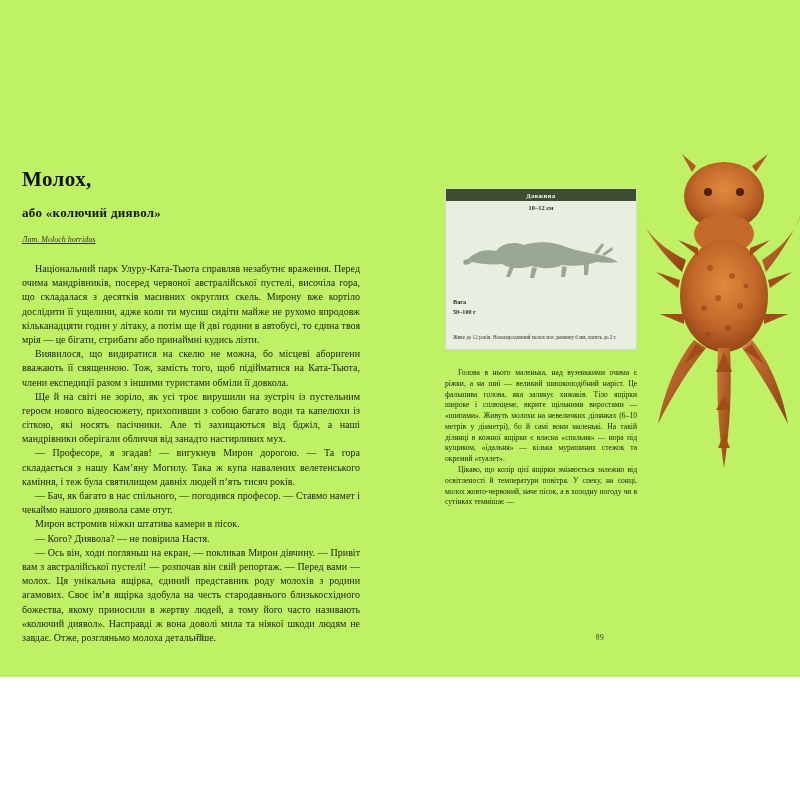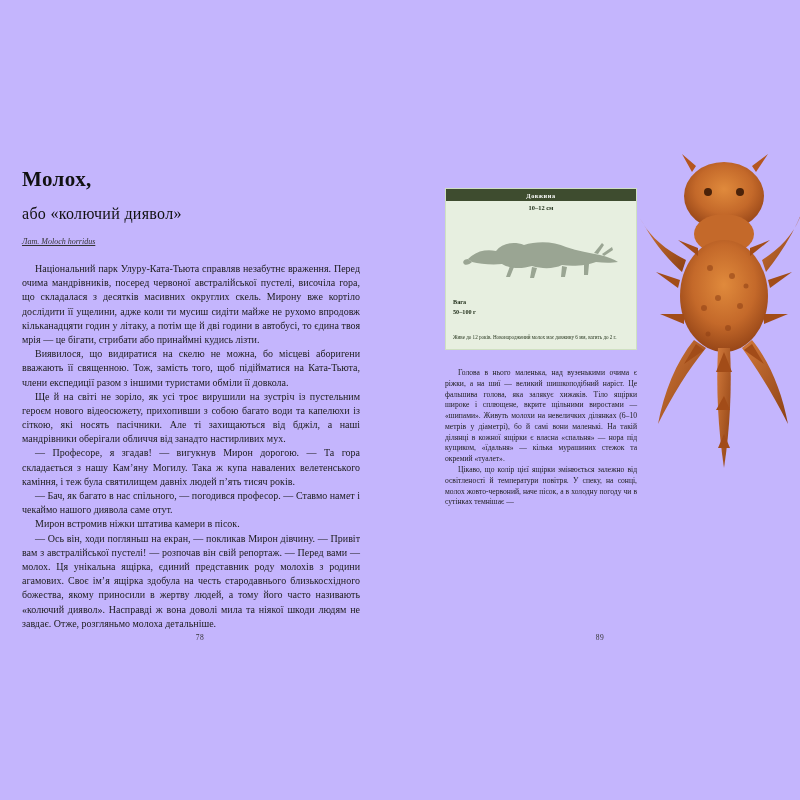--- a/index.html
+++ b/index.html
@@ -11,22 +11,22 @@
     width: 800px;
     height: 800px;
     font-family: "Liberation Serif", serif;
     color: #1a1a1a;
     overflow: hidden;
   }
   .spread {
     position: absolute;
     left: 0; top: 0;
     width: 800px;
-    height: 800px;
-    background: #c4b5fd;
+    height: 677px;
+    background: #bef264;
   }
   .page {
     position: absolute;
     top: 0;
     width: 400px;
     height: 800px;
   }
   .page-left { left: 0; }
   .page-right { left: 400px; }
 
@@ -41,22 +41,22 @@
     font-family: "Liberation Serif", serif;
     font-size: 21px;
     font-weight: bold;
     letter-spacing: 0.4px;
     color: #111;
     margin: 0;
     line-height: 1.1;
   }
   .chapter-subtitle {
     font-family: "Liberation Serif", serif;
-    font-size: 16px;
-    font-weight: normal;
+    font-size: 13px;
+    font-weight: bold;
     letter-spacing: 0.3px;
     color: #111;
     margin: 14px 0 4px 0;
     text-transform: none;
   }
   .latin-name {
     font-family: "Liberation Serif", serif;
     font-size: 8px;
     font-style: italic;
     color: #333;
@@ -180,20 +180,21 @@
       <p class="latin-name">Лат. Moloch horridus</p>
     </div>
 
     <div class="body-col">
       <p>Національний парк Улуру-Ката-Тьюта справляв незабутнє враження. Перед очима мандрівників, посеред червоної австралійської пустелі, височіла гора, що складалася з десятків масивних округлих скель. Мирону вже кортіло дослідити її ущелини, адже коли ти мусиш сидіти майже не рухомо впродовж кільканадцяти годин у літаку, а потім ще й дві години в автобусі, то єдина твоя мрія — це бігати, стрибати або принаймні кудись лізти.</p>
       <p>Виявилося, що видиратися на скелю не можна, бо місцеві аборигени вважають її священною. Тож, замість того, щоб підійматися на Ката-Тьюта, члени експедиції разом з іншими туристами обміли її довкола.</p>
       <p>Ще й на світі не зоріло, як усі троє вирушили на зустріч із пустельним героєм нового відеосюжету, прихопивши з собою багато води та капелюхи із сіткою, які носять пасічники. Але ті захищаються від бджіл, а наші мандрівники оберігали обличчя від занадто настирливих мух.</p>
       <p>— Професоре, я згадав! — вигукнув Мирон дорогою. — Та гора складається з нашу Камʼяну Могилу. Така ж купа навалених велетенського каміння, і теж була святилищем давніх людей пʼять тисяч років.</p>
       <p>— Бач, як багато в нас спільного, — погодився професор. — Ставмо намет і чекаймо нашого диявола саме отут.</p>
       <p>Мирон встромив ніжки штатива камери в пісок.</p>
+      <p>— Кого? Диявола? — не повірила Настя.</p>
       <p>— Ось він, ходи погляньш на екран, — покликав Мирон дівчину. — Привіт вам з австралійської пустелі! — розпочав він свій репортаж. — Перед вами — молох. Ця унікальна ящірка, єдиний представник роду молохів з родини агамових. Своє імʼя ящірка здобула на честь стародавнього близькосхідного божества, якому приносили в жертву людей, а тому його часто називають «колючий диявол». Насправді ж вона доволі мила та ніякої шкоди людям не завдає. Отже, розгляньмо молоха детальніше.</p>
     </div>
 
     <div class="folio">78</div>
   </div>
 
   <div class="page page-right">
 
     <div class="infobox">
       <div class="info-bar">Довжина</div>

